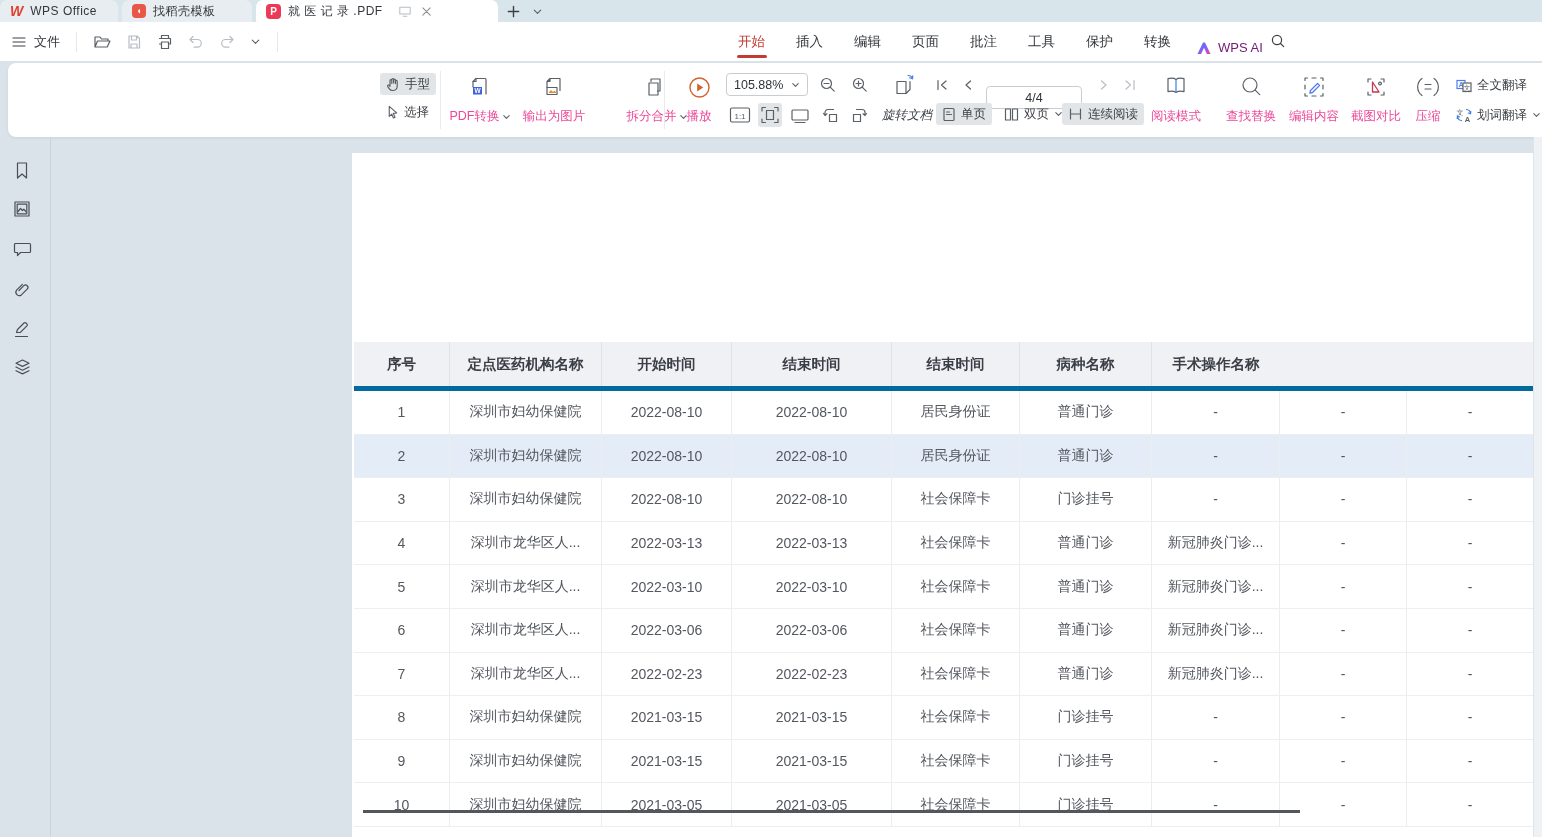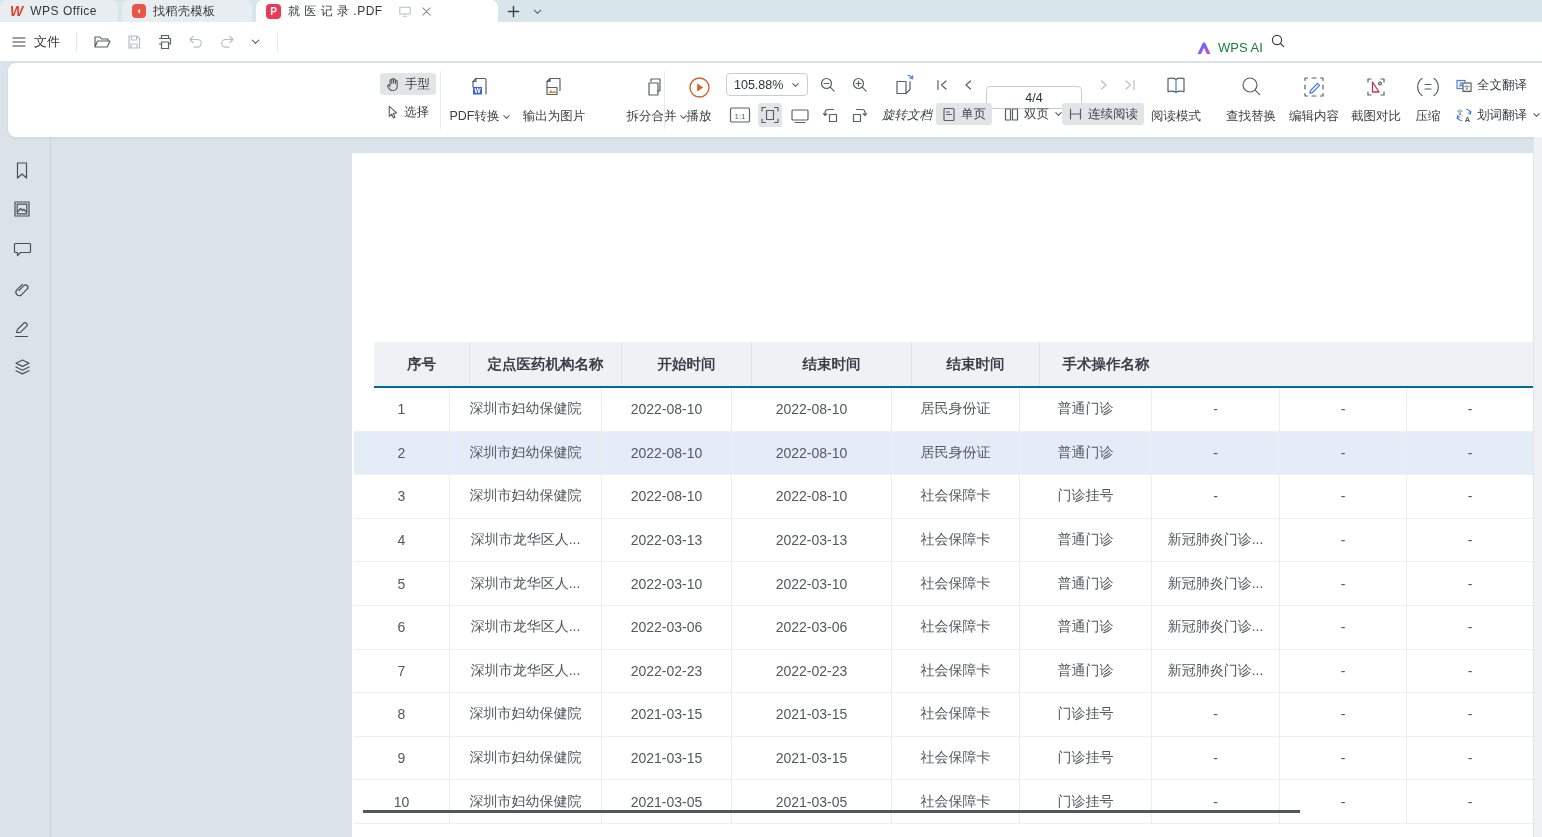--- a/index.html
+++ b/index.html
@@ -26,47 +26,47 @@
   
   .menubar { position:absolute; top:22px; left:0; width:100%; height:39px; background:#fff; }
   .file-group { position:absolute; left:12px; top:0; height:39px; display:flex; align-items:center; gap:8px; }
   .file-label { font-size:13px; color:#33373c; }
   .vdiv { width:1px; height:20px; background:#e6e8ea; margin:0 8px; }
   .qbar { display:flex; align-items:center; gap:15px; }
   .menu-items { position:absolute; left:738px; top:0; height:39px; display:flex; align-items:center; }
   .menu-item { font-size:13.5px; color:#33373c; margin-right:31px; position:relative; height:39px; display:flex; align-items:center; cursor:default; }
   .menu-item.active { color:#c33b32; }
   .menu-item.active::after { content:""; position:absolute; left:50%; transform:translateX(-50%); bottom:3px; width:30px; height:3px; background:#c33b32; border-radius:2px; }
-  .wpsai { position:absolute; left:1196px; top:0; height:51px; display:flex; align-items:center; gap:6px; font-size:13px; color:#15803d; }
+  .wpsai { position:absolute; left:1196px; top:0; height:51px; display:flex; align-items:center; gap:6px; font-size:13px; color:#701a75; }
   .menusearch { position:absolute; left:1270px; top:11px; }
 
   
   .toolbar { position:absolute; top:63px; left:8px; width:1534px; height:74px; background:#fff; border-radius:8px 0 0 8px; box-shadow:0 1px 3px rgba(40,60,70,.08); }
   .tb { position:absolute; font-size:12.5px; color:#3c4046; }
   .pill { display:flex; align-items:center; gap:5px; padding:0 6px; height:22px; border-radius:3px; white-space:nowrap; }
   .pill.on { background:#e2e5e7; }
   .bigbtn { display:flex; flex-direction:column; align-items:center; justify-content:space-between; height:52px; padding-top:2px; }
-  .bigbtn .lbl { font-size:12.5px; color:#404040; display:flex; align-items:center; gap:2px; white-space:nowrap; }
+  .bigbtn .lbl { font-size:12.5px; color:#ec4899; display:flex; align-items:center; gap:2px; white-space:nowrap; }
   .tdiv { position:absolute; top:8px; width:1px; height:58px; background:#e8eaec; }
   .zoombox { display:flex; align-items:center; justify-content:space-between; width:82px; height:23px; border:1px solid #c9cdd2; border-radius:4px; padding:0 7px; font-size:12.5px; color:#2f3338; background:#fff; }
   .pagebox { display:flex; align-items:center; justify-content:center; width:96px; height:23px; border:1px solid #c9cdd2; border-radius:4px; font-size:12.5px; color:#2f3338; background:#fff; }
   .icbtn { display:flex; align-items:center; justify-content:center; width:24px; height:24px; border-radius:3px; }
   .icbtn.on { background:#e2e5e7; }
 
   
   .side-sep { position:absolute; left:50px; top:137px; width:1px; height:700px; background:#c9d4da; }
   .side-ic { position:absolute; left:13px; }
 
   
   .page { position:absolute; left:352px; top:153px; width:1181px; height:684px; background:#fff; }
   .scrolltrack { position:absolute; left:1533px; top:137px; width:9px; height:700px; background:#eef2f4; border-left:1px solid #dfe4e7; }
 
   .dtable { position:absolute; left:2px; top:189px; width:1179px; font-size:14px; color:#53575e; }
   .t-head, .t-row { display:grid; grid-template-columns:96px 152px 130px 160px 128px 132px 128px 127px 126px; }
-  .t-head { background:#eff1f4; border-bottom:2px solid #0369a1;margin-left:20px; }
+  .t-head { background:#eff1f4; border-bottom:5px solid #0369a1; }
   .th { height:44px; display:flex; align-items:center; justify-content:center; font-weight:bold; font-size:14.5px; color:#3a3e45; border-right:1px solid #e0e3e6; white-space:nowrap; overflow:hidden; }
   .th:last-child { border-right:none; }
   .t-row { border-bottom:1px solid #eceef0; background:#fff; }
   .t-row.hl { background:#e4edf7; }
   .td { height:42.6px; display:flex; align-items:center; justify-content:center; border-right:1px solid #ebedef; white-space:nowrap; overflow:hidden; }
   .td:last-child { border-right:none; }
   .darkline { position:absolute; left:11px; top:657px; width:937px; height:3px; background:#53565a; }
 </style>
 </head>
 <body>
@@ -145,20 +145,30 @@
         </span>
       <span>
           <svg width="11" height="11" viewBox="0 0 12 12">
             <path class="s" d="M2.5 4.5L6 8l3.5-3.5"></path>
           </svg>
         </span>
     </span>
     <span class="vdiv"></span>
   </div>
 
+  <div class="menu-items">
+    <span class="menu-item active">开始</span>
+    <span class="menu-item">插入</span>
+    <span class="menu-item">编辑</span>
+    <span class="menu-item">页面</span>
+    <span class="menu-item">批注</span>
+    <span class="menu-item">工具</span>
+    <span class="menu-item">保护</span>
+    <span class="menu-item">转换</span>
+  </div>
 
   <div class="wpsai">
     <svg width="16" height="14" viewBox="0 0 16 14">
       <defs>
           <linearGradient id="aig" x1="0" y1="0" x2="1" y2="1">
         <stop offset="0" stop-color="#3b82f6"></stop>
             <stop offset=".55" stop-color="#8b5cf6"></stop>
             <stop offset="1" stop-color="#ec4899"></stop>
       </linearGradient>
         </defs>
@@ -450,20 +460,21 @@
 <div class="scrolltrack"></div>
 <div class="page">
   <div class="dtable">
     <div class="t-head">
 
     <div class="th">序号</div>
         <div class="th">定点医药机构名称</div>
         <div class="th">开始时间</div>
         <div class="th">结束时间</div>
         <div class="th">结束时间</div>
+        <div class="th">病种名称</div>
         <div class="th">手术操作名称</div>
       </div>
     <div class="t-body">
 
         <div class="t-row">
           <span class="td">1</span>
           <span class="td">深圳市妇幼保健院</span>
           <span class="td">2022-08-10</span>
           <span class="td">2022-08-10</span>
           <span class="td">居民身份证</span>

